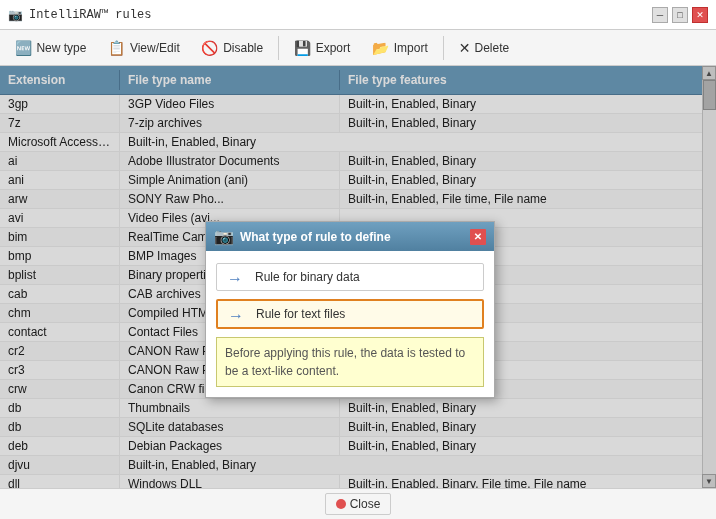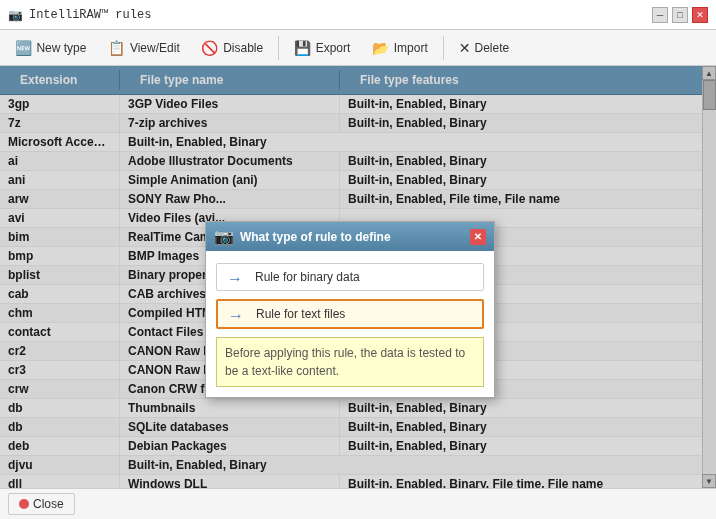--- a/index.html
+++ b/index.html
@@ -57,26 +57,26 @@
     .table-header {
       display: grid;
       grid-template-columns: 120px 220px 1fr;
       background: #6fa0c0;
       color: #fff;
       font-weight: bold;
       padding: 4px 0;
       border-bottom: 1px solid #5580a0;
     }
     .th-cell {
-      padding: 3px 20px;
+      padding: 3px 8px;
       font-size: 12px;
       border-right: 1px solid #5580a0;
     }
     .th-cell:last-child { border-right: none; }
-    .table-body { overflow: hidden; font-weight: bold; }
+    .table-body { overflow: hidden; }
     .table-row {
       display: grid;
       grid-template-columns: 120px 220px 1fr;
       border-bottom: 1px solid #eee;
       background: #fff;
     }
     .table-row:nth-child(even) { background: #f9f9f9; }
     .td-cell {
       padding: 2px 8px;
       font-size: 12px;
@@ -106,21 +106,21 @@
     .scrollbar-arrow.top { top: 0; }
     .scrollbar-arrow.bottom { bottom: 0; }
 
     
     .status-bar {
       background: #f5f5f5;
       border-top: 1px solid #ccc;
       padding: 4px 8px;
       display: flex;
       align-items: center;
-      justify-content: flex-start;
+      justify-content: center;
       height: 31px;
     }
     .close-btn {
       display: flex; align-items: center; gap: 4px;
       padding: 3px 10px;
       background: #f5f5f5;
       border: 1px solid #ccc;
       cursor: pointer;
       border-radius: 2px;
       color: #333;

